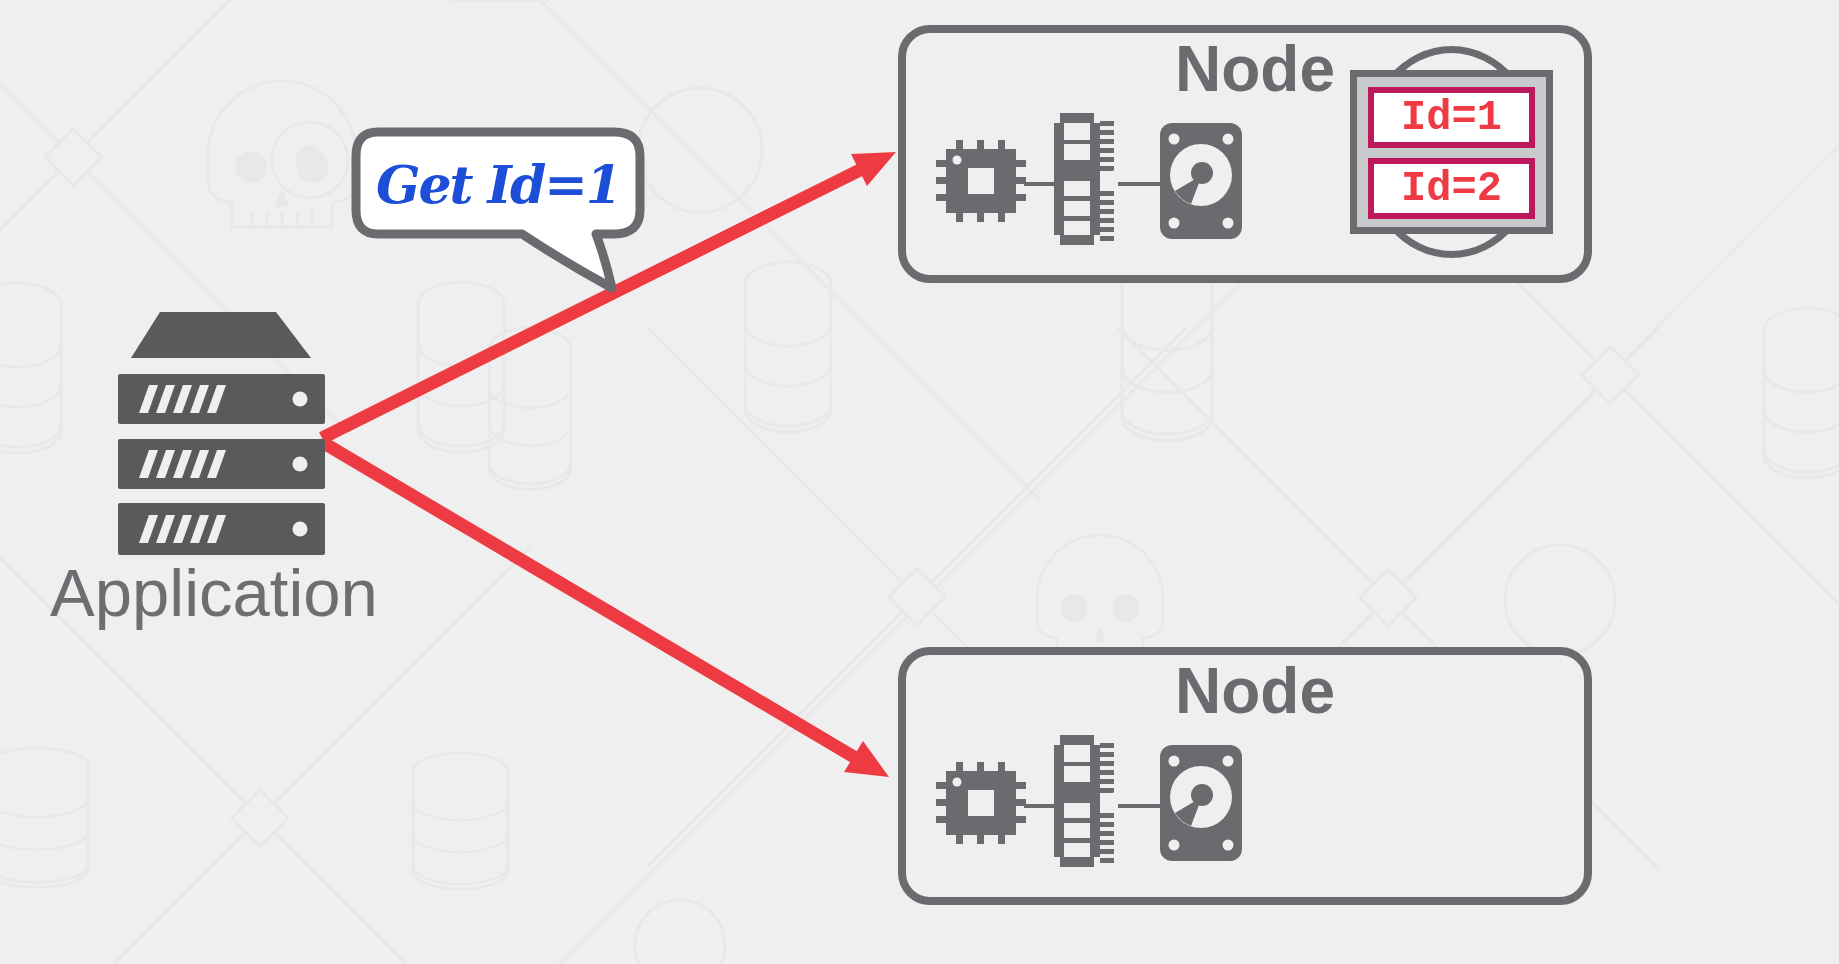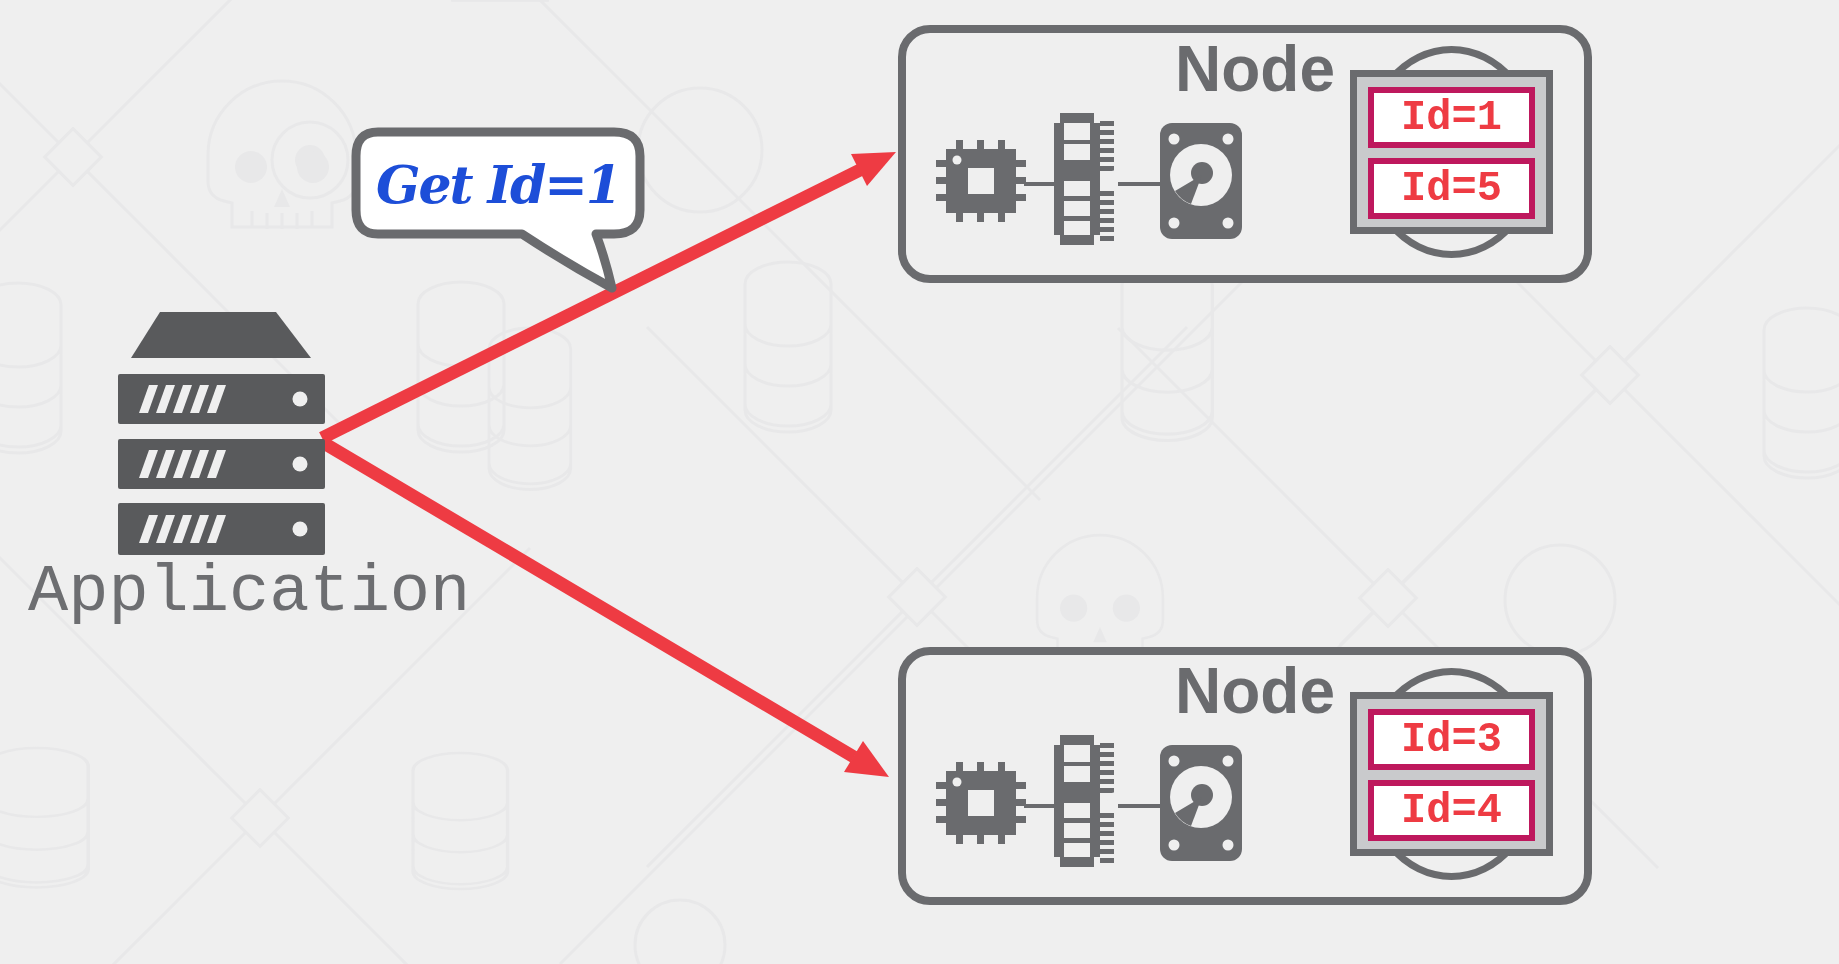--- a/index.html
+++ b/index.html
@@ -6,21 +6,21 @@
   #canvas{
     position:relative;width:1839px;height:964px;overflow:hidden;
     background:#efefef;font-family:"Liberation Sans",sans-serif;
   }
   #watermark{position:absolute;left:0;top:0;z-index:0;}
   #arrows{position:absolute;left:0;top:0;z-index:1;}
   
   #server-icon{position:absolute;left:113px;top:308px;z-index:2;}
   #server-label{
     position:absolute;left:28px;top:556px;width:372px;z-index:2;
-    text-align:center;color:#6d6e71;font-size:67px;line-height:73px;font-weight:400;font-family:Liberation Mono, monospace;
+    text-align:center;color:#6d6e71;font-size:67px;line-height:73px;font-weight:400;
   }
   
   .node{
     position:absolute;left:898px;width:694px;height:258px;z-index:2;
     border:8px solid #6a6b6e;border-radius:32px;background:#efefef;box-sizing:border-box;
   }
   .node-title{
     position:absolute;left:244px;top:0px;width:210px;text-align:center;
     font-weight:700;font-size:64px;line-height:72px;color:#6a6b6e;
   }
@@ -244,21 +244,21 @@
       <circle cx="44" cy="52" r="11" fill="#6a6b6e"></circle>
       <path d="M44,54 L17,70 A31,31 0 0 0 33,83 Z" fill="#6a6b6e"></path>
     </svg>
     <div class="db">
       <div class="db-ellipse"></div>
       <div class="db-panel">
         <div class="db-record r1">
           <span>Id=1</span>
         </div>
         <div class="db-record r2">
-          <span>Id=5</span>
+          <span>Id=2</span>
         </div>
       </div>
     </div>
   </div>
 
   <div class="node" id="node-1" style="top:647px;">
     <div class="node-title">Node</div>
     <svg class="cpu" width="90" height="82" viewBox="0 0 90 82">
       <g fill="#6a6b6e">
         <rect x="10" y="9" width="70" height="64"></rect>
@@ -311,31 +311,20 @@
       <g fill="#efefef">
         <circle cx="16" cy="18" r="5.5"></circle>
           <circle cx="70" cy="18" r="5.5"></circle>
           <circle cx="16" cy="102" r="5.5"></circle>
           <circle cx="70" cy="102" r="5.5"></circle>
         <circle cx="43" cy="54" r="31"></circle>
       </g>
       <circle cx="44" cy="52" r="11" fill="#6a6b6e"></circle>
       <path d="M44,54 L17,70 A31,31 0 0 0 33,83 Z" fill="#6a6b6e"></path>
     </svg>
-    <div class="db">
-      <div class="db-ellipse"></div>
-      <div class="db-panel">
-        <div class="db-record r1">
-          <span>Id=3</span>
-        </div>
-        <div class="db-record r2">
-          <span>Id=4</span>
-        </div>
-      </div>
-    </div>
   </div>
 
   <div class="bubble" id="bubble-0">
     <svg width="300" height="172" viewBox="0 0 300 172">
       <path d="M 28 6 H 264 Q 290 6 290 30 V 84 Q 290 108 264 108 H 246 Q 255 132 262 162 Q 216 137 172 108 H 28 Q 6 108 6 84 V 30 Q 6 6 28 6 Z" fill="#ffffff" stroke="#6a6b6e" stroke-width="9" stroke-linejoin="round"></path>
     </svg>
     <div class="bubble-text">Get Id=1</div>
   </div>
 
 

